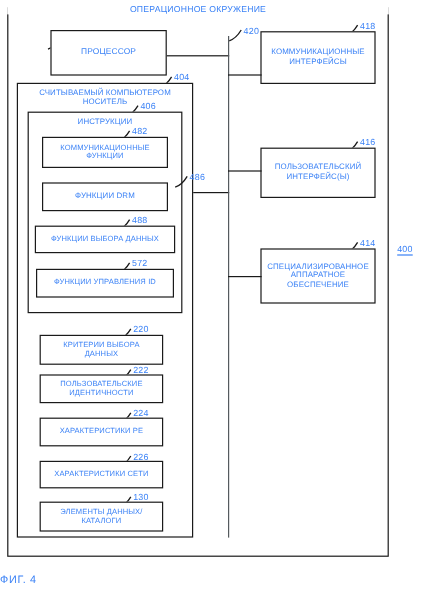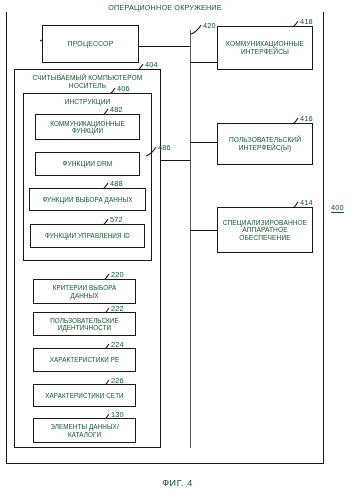--- a/index.html
+++ b/index.html
@@ -6,21 +6,21 @@
     margin: 0;
     padding: 0;
     background: #ffffff;
   }
   #page {
     position: relative;
     width: 355px;
     height: 500px;
     background: #ffffff;
     font-family: "Liberation Sans", "DejaVu Sans", sans-serif;
-    color: #14532d;
+    color: #3b82f6;
     overflow: hidden;
   }
 
   
   .box {
     position: absolute;
     border: 1.2px solid #1a1a1a;
     background: #ffffff;
     box-sizing: border-box;
     display: flex;
@@ -108,21 +108,20 @@
   .ref-underline {
     text-decoration: underline;
     text-underline-offset: 2px;
   }
 
   #fig-caption {
     position: absolute;
     left: 0;
     top: 478px;
     width: 355px;
-    text-align: center;
     font-size: 9px;
     letter-spacing: 0.6px;
   }
 </style>
 </head>
 <body>
 
 <div id="page">
 
   <div id="outer-frame"></div>

